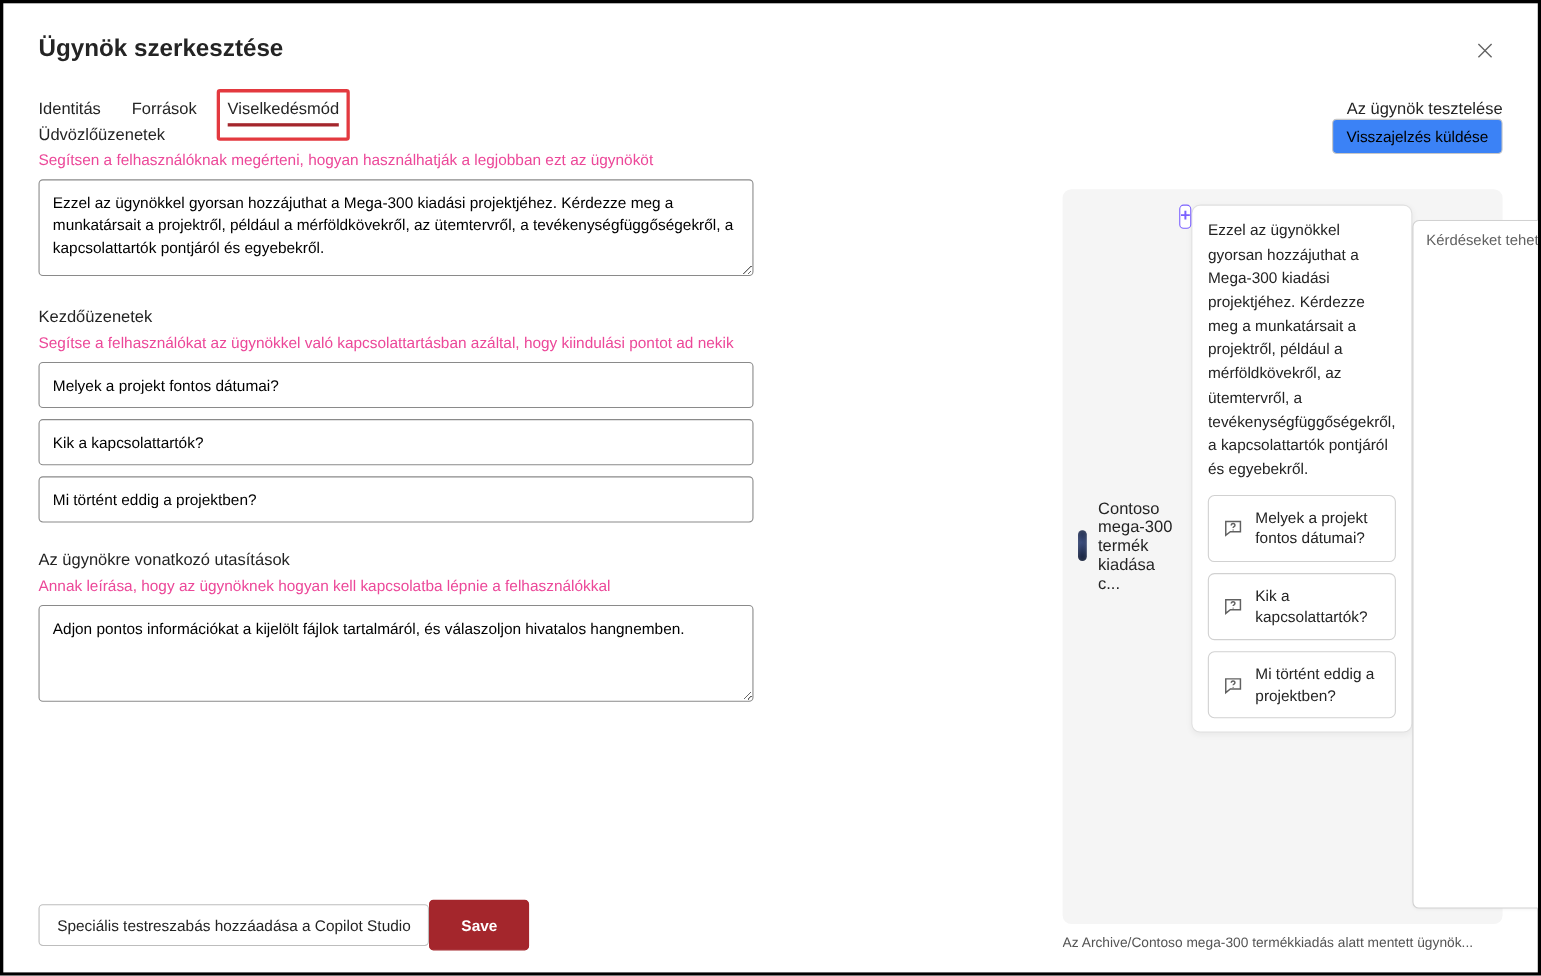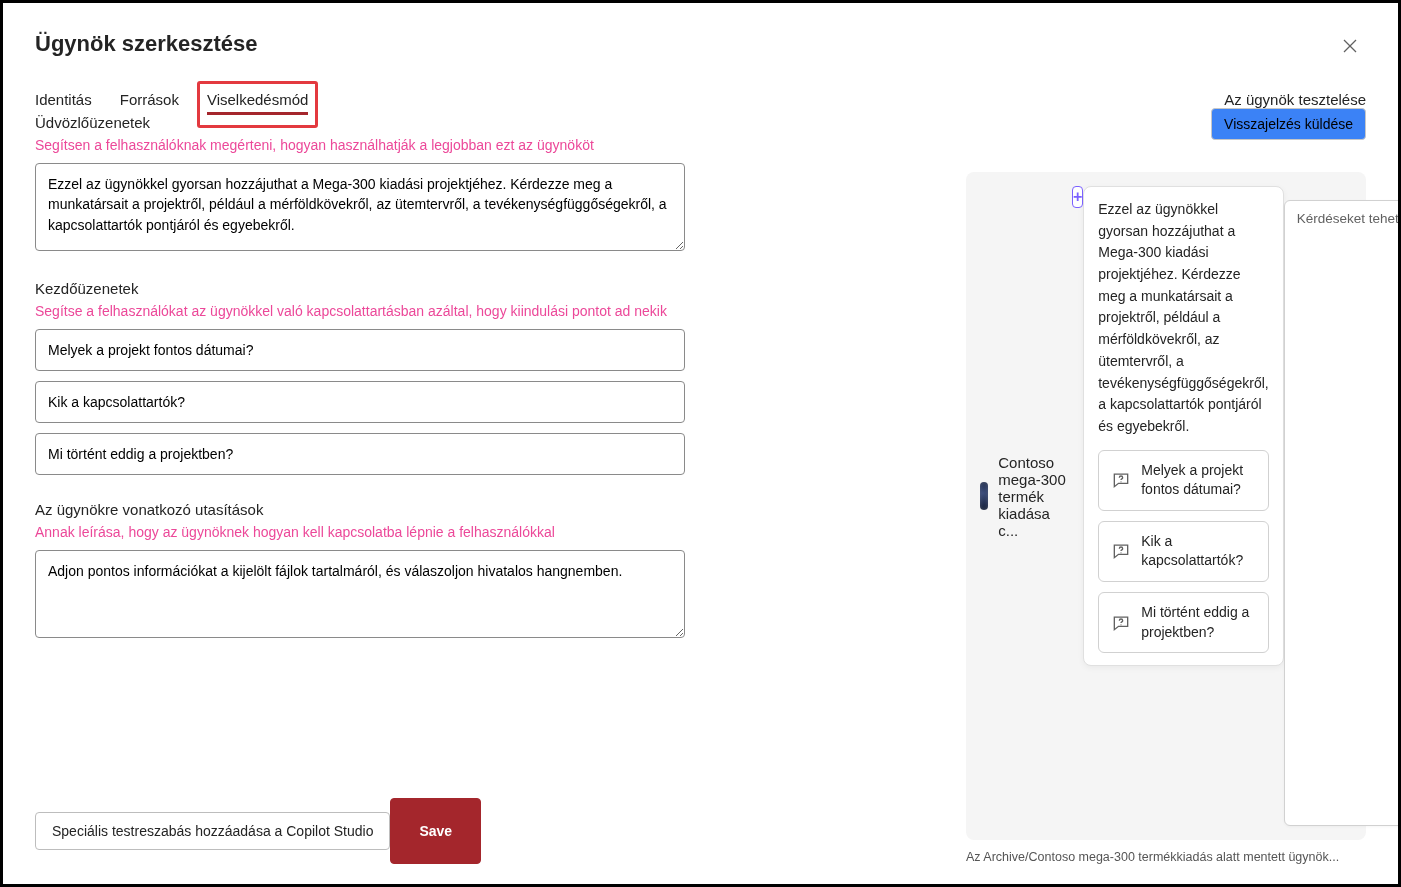--- a/index.html
+++ b/index.html
@@ -128,21 +128,21 @@
     .btn-secondary {
       background: #fff;
       border: 1px solid #bdbdbd;
       color: #242424;
     }
     .btn-primary {
       background: #a4262c;
       border: 1px solid #a4262c;
       color: #fff;
       font-weight: 600;
-      padding: 24px 28px;
+      padding: 14px 28px;
     }
 
     
     .right-header {
       display: flex;
       justify-content: space-between;
       align-items: flex-end;
       margin-bottom: 32px;
       flex-direction: column;
     }

